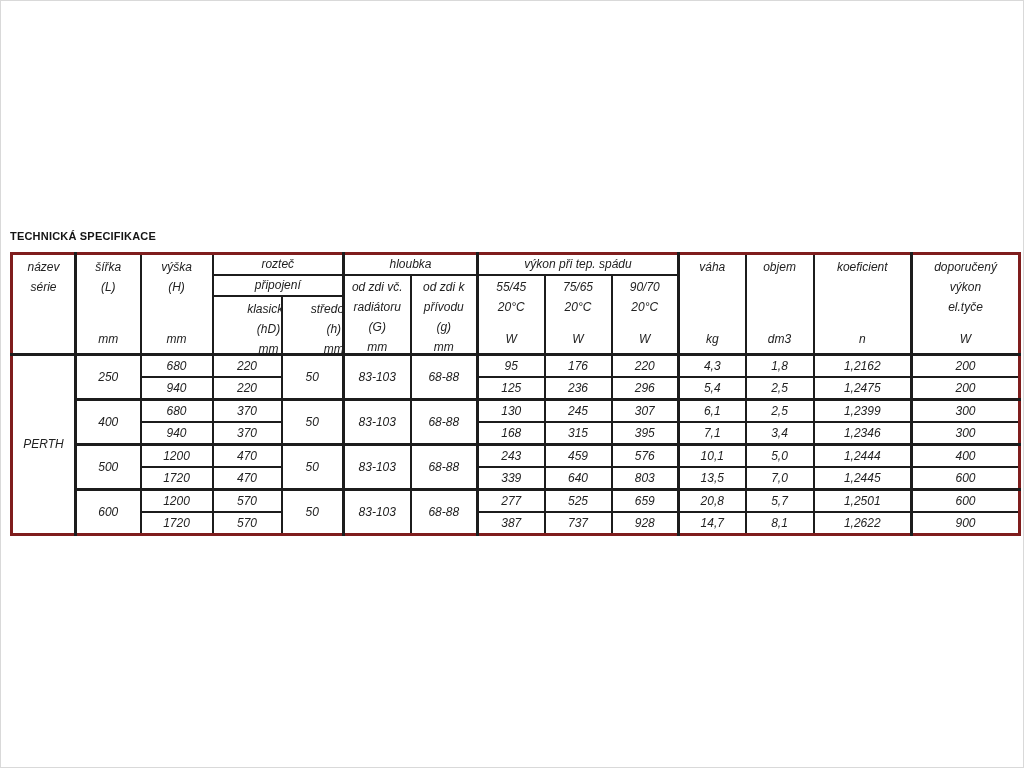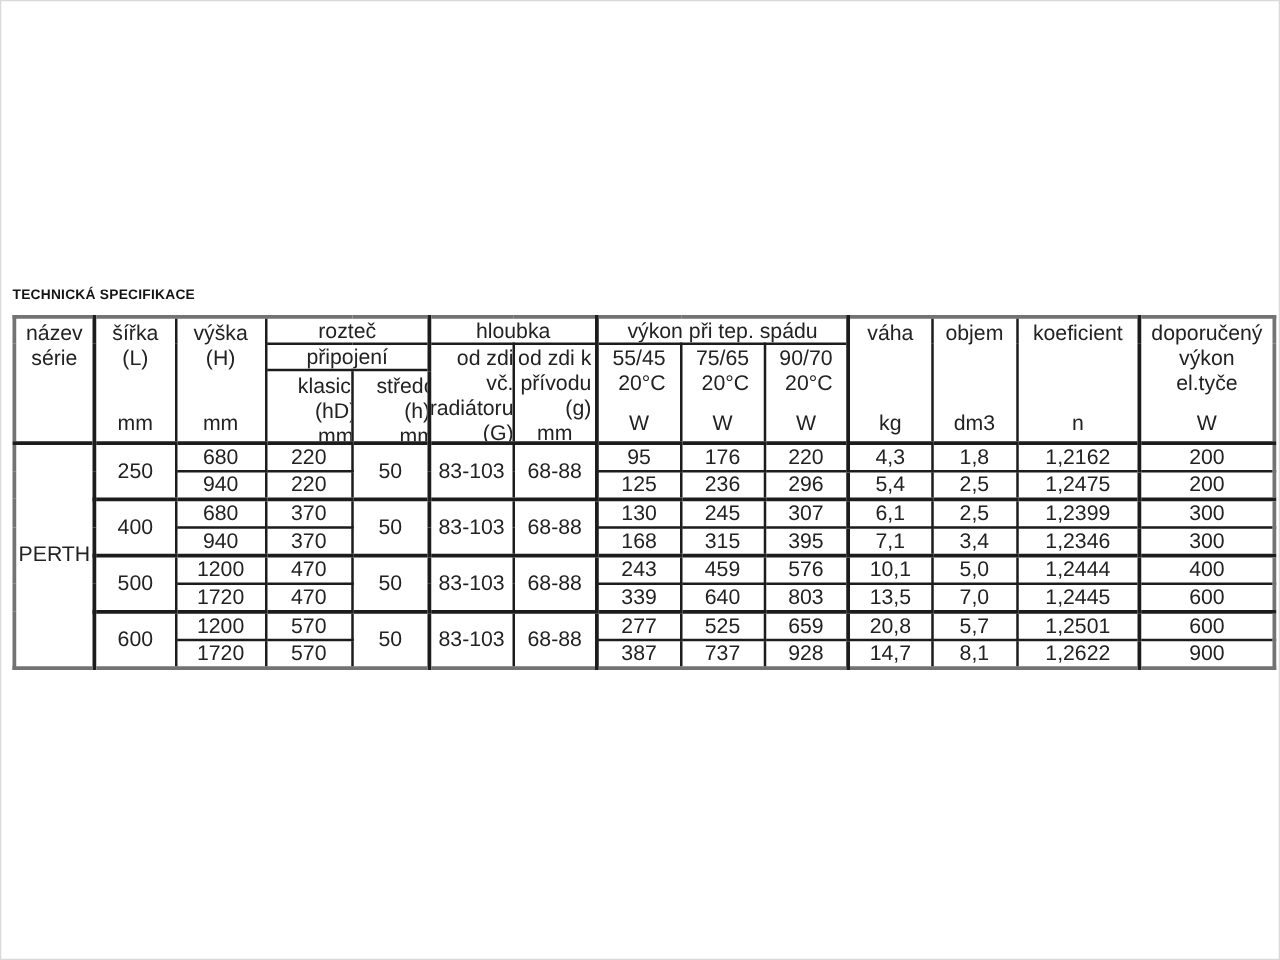--- a/index.html
+++ b/index.html
@@ -23,23 +23,24 @@
     font-weight: bold;
     color: #141414;
     letter-spacing: 0.2px;
   }
   table.spec {
     position: absolute;
     left: 10px; top: 252px;
     width: 1008px;
     table-layout: fixed;
     border-collapse: collapse;
-    border: 3px solid #737373;
-    font-size: 17px;
+    border: 3px solid #7f1d1d;
+    font-size: 12px;
     color: #222;
+    font-style: italic;
   }
   table.spec th, table.spec td {
     border: 2px solid #1c1c1c;
     text-align: center;
     vertical-align: middle;
     font-weight: normal;
     padding: 0;
     overflow: hidden;
   }
   .br3 { border-right-width: 3px !important; }
@@ -55,21 +56,21 @@
     display: flex;
     flex-direction: column;
     justify-content: space-between;
     align-items: center;
     width: 100%;
     padding: 1px 0 3px 0;
     line-height: 20px;
   }
   .hcell.topOnly { justify-content: flex-start; }
   .h-full { height: 96px; justify-content: space-between; }
-  .h-bc   { height: 76px; text-align: right; }
+  .h-bc   { height: 76px; }
   .h-c    { height: 54px; padding-left: 43px; }
   .pre { white-space: pre-line; }
   .grp { line-height: 19px; }
 </style>
 </head>
 <body>
 
 <div class="frame"></div>
 
 <div class="title">TECHNICKÁ SPECIFIKACE</div>

